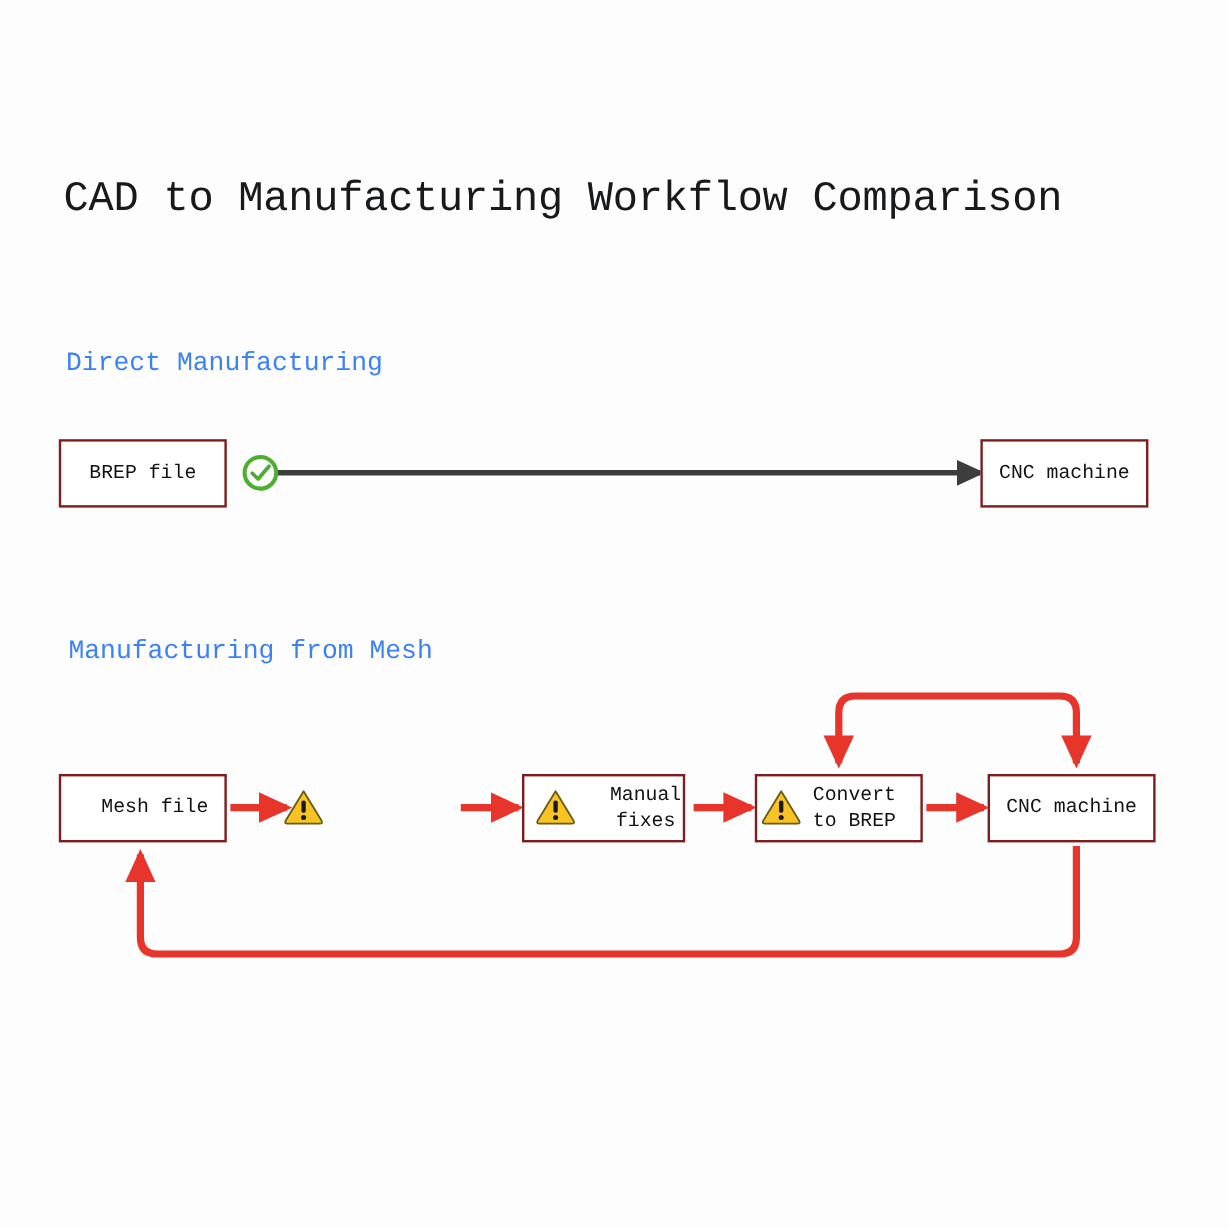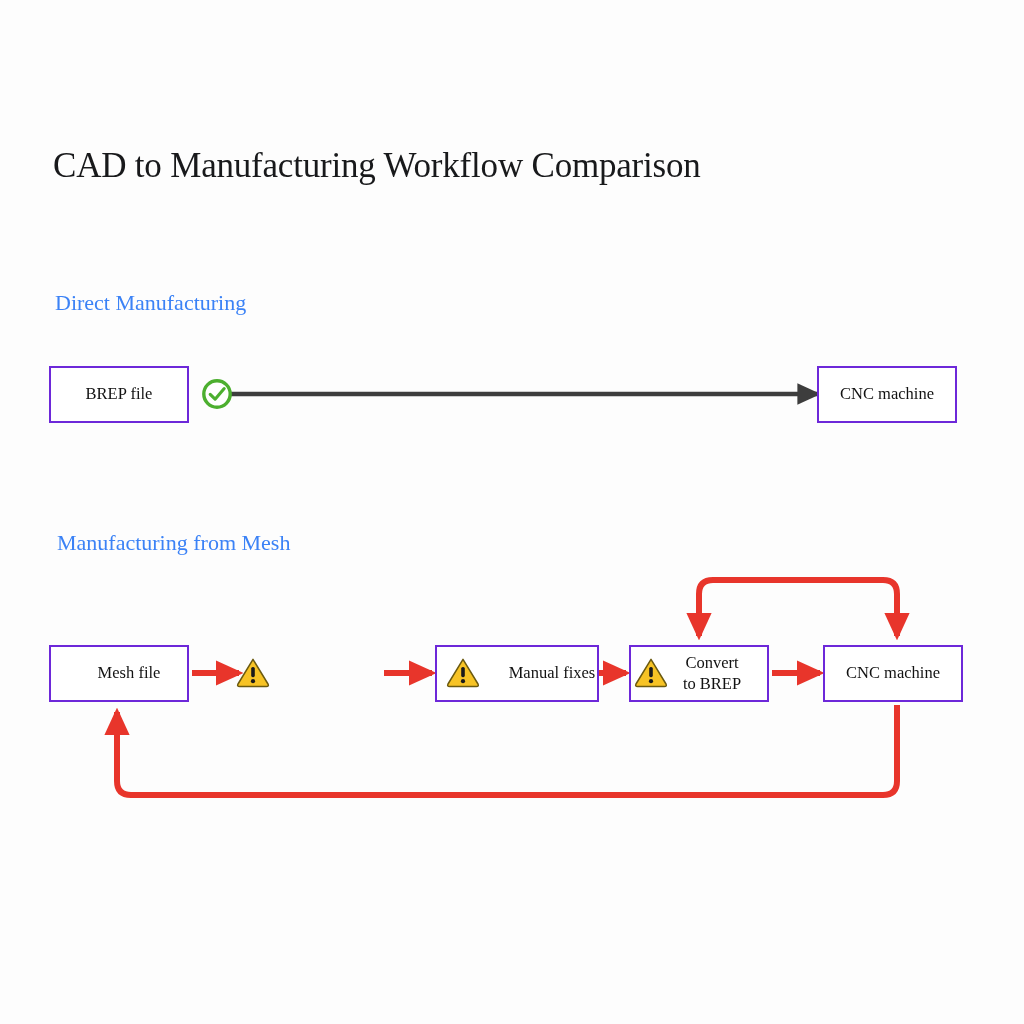--- a/index.html
+++ b/index.html
@@ -6,21 +6,21 @@
   html, body {
     margin: 0;
     padding: 0;
     background: #ffffff;
   }
   #canvas {
     position: relative;
     width: 1024px;
     height: 1024px;
     background: #fdfdfd;
-    font-family: Liberation Serif, serif;
+    font-family: Liberation Mono, monospace;
     overflow: hidden;
   }
   #svg-layer {
     position: absolute;
     left: 0;
     top: 0;
     width: 1024px;
     height: 1024px;
   }
   .page-title {
@@ -35,21 +35,21 @@
   .section-label {
     position: absolute;
     font-size: 22px;
     color: #3b82f6;
     white-space: nowrap;
   }
   .node-box {
     position: absolute;
     box-sizing: border-box;
     background: #ffffff;
-    border: 2px solid #6d28d9;
+    border: 2px solid #7f1d1d;
     display: flex;
     align-items: center;
     justify-content: center;
   }
   .node-label {
     font-size: 16.5px;
     color: #121212;
     text-align: center;
     line-height: 1.25;
     white-space: pre-line;
@@ -117,21 +117,21 @@
   <svg class="icon-badge" style="left:200px; top:377px;" width="34" height="34" viewBox="0 0 34 34">
     <circle cx="17" cy="17" r="13.2" fill="#ffffff" stroke="#4caf2f" stroke-width="3.4"></circle>
     <path d="M 10.2 17.4 L 15.1 22.2 L 24.2 11.6" fill="none" stroke="#4caf2f" stroke-width="3.1" stroke-linecap="round" stroke-linejoin="round"></path>
   </svg>
 
   <div class="node-box" style="left:49px; top:645px; width:140px; height:57px;padding-left:20px;">
     <span class="node-label">Mesh file</span>
   </div>
 
 
-  <div class="node-box" style="left:435px; top:645px; width:164px; height:57px;padding-left:48px;">
+  <div class="node-box" style="left:435px; top:645px; width:136px; height:57px;padding-left:48px;">
     <span class="node-label" style="padding-left:22px;">Manual fixes</span>
   </div>
 
   <div class="node-box" style="left:629px; top:645px; width:140px; height:57px;">
     <span class="node-label" style="padding-left:26px;">Convert
 to BREP</span>
   </div>
 
   <div class="node-box" style="left:823px; top:645px; width:140px; height:57px;">
     <span class="node-label">CNC machine</span>

